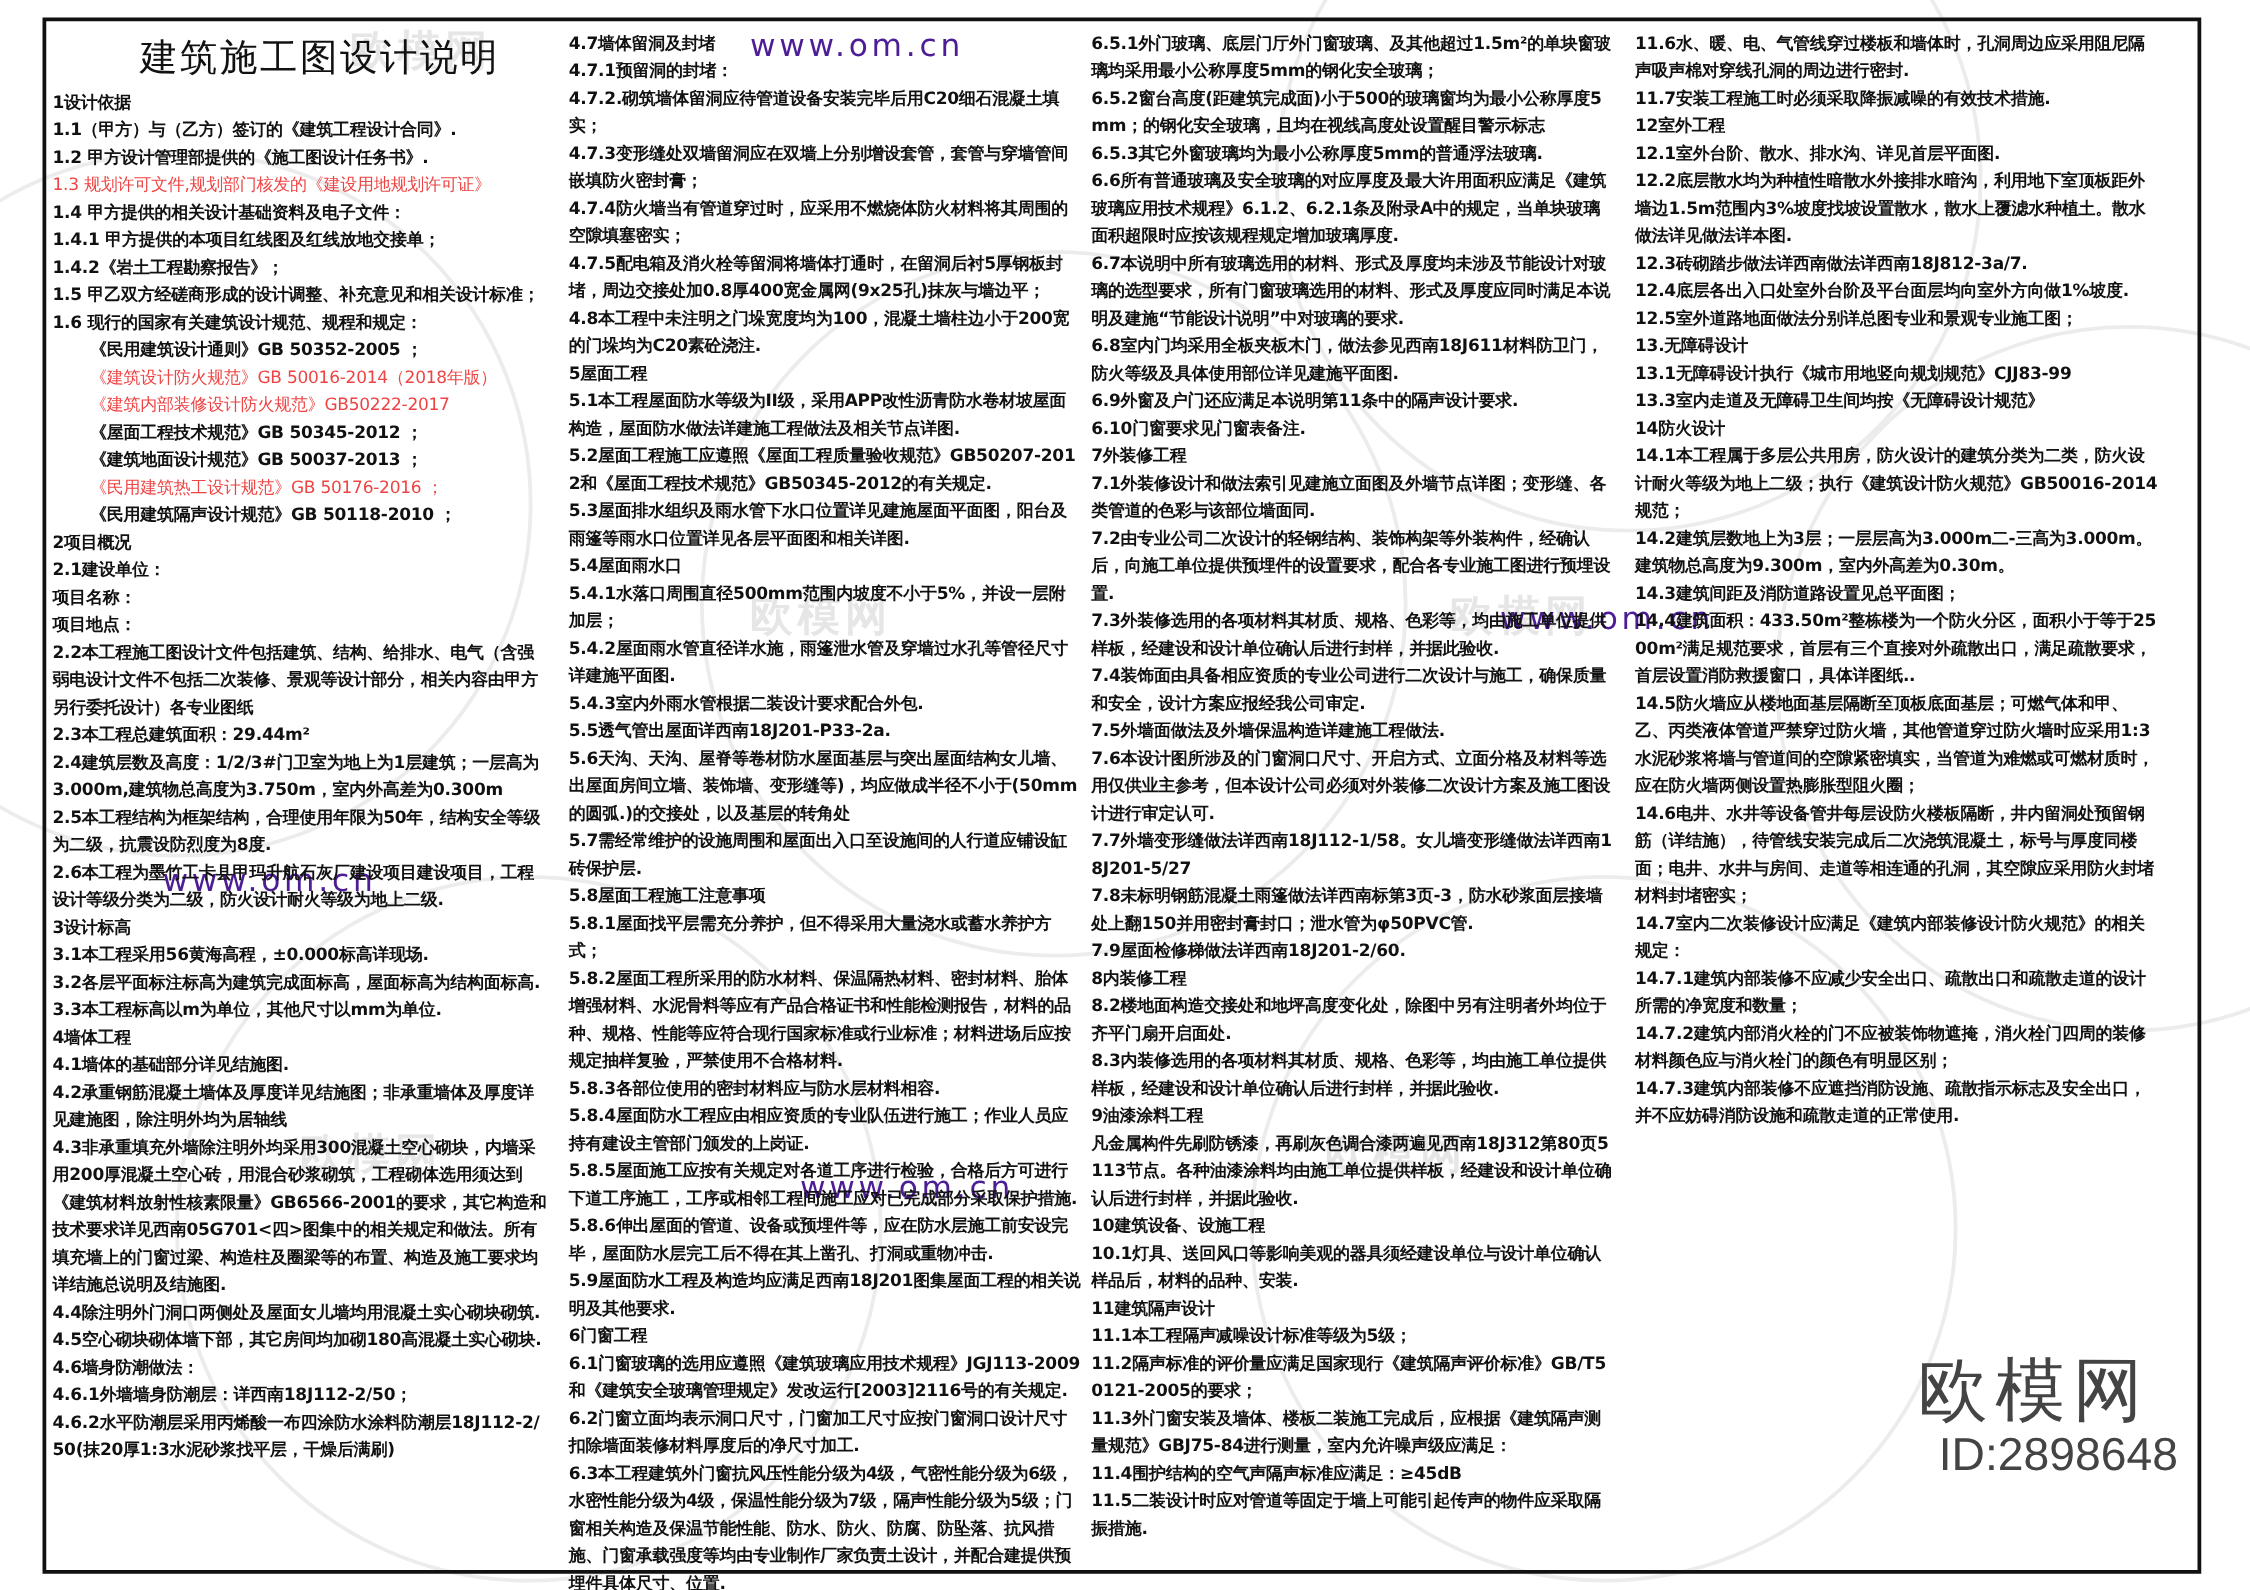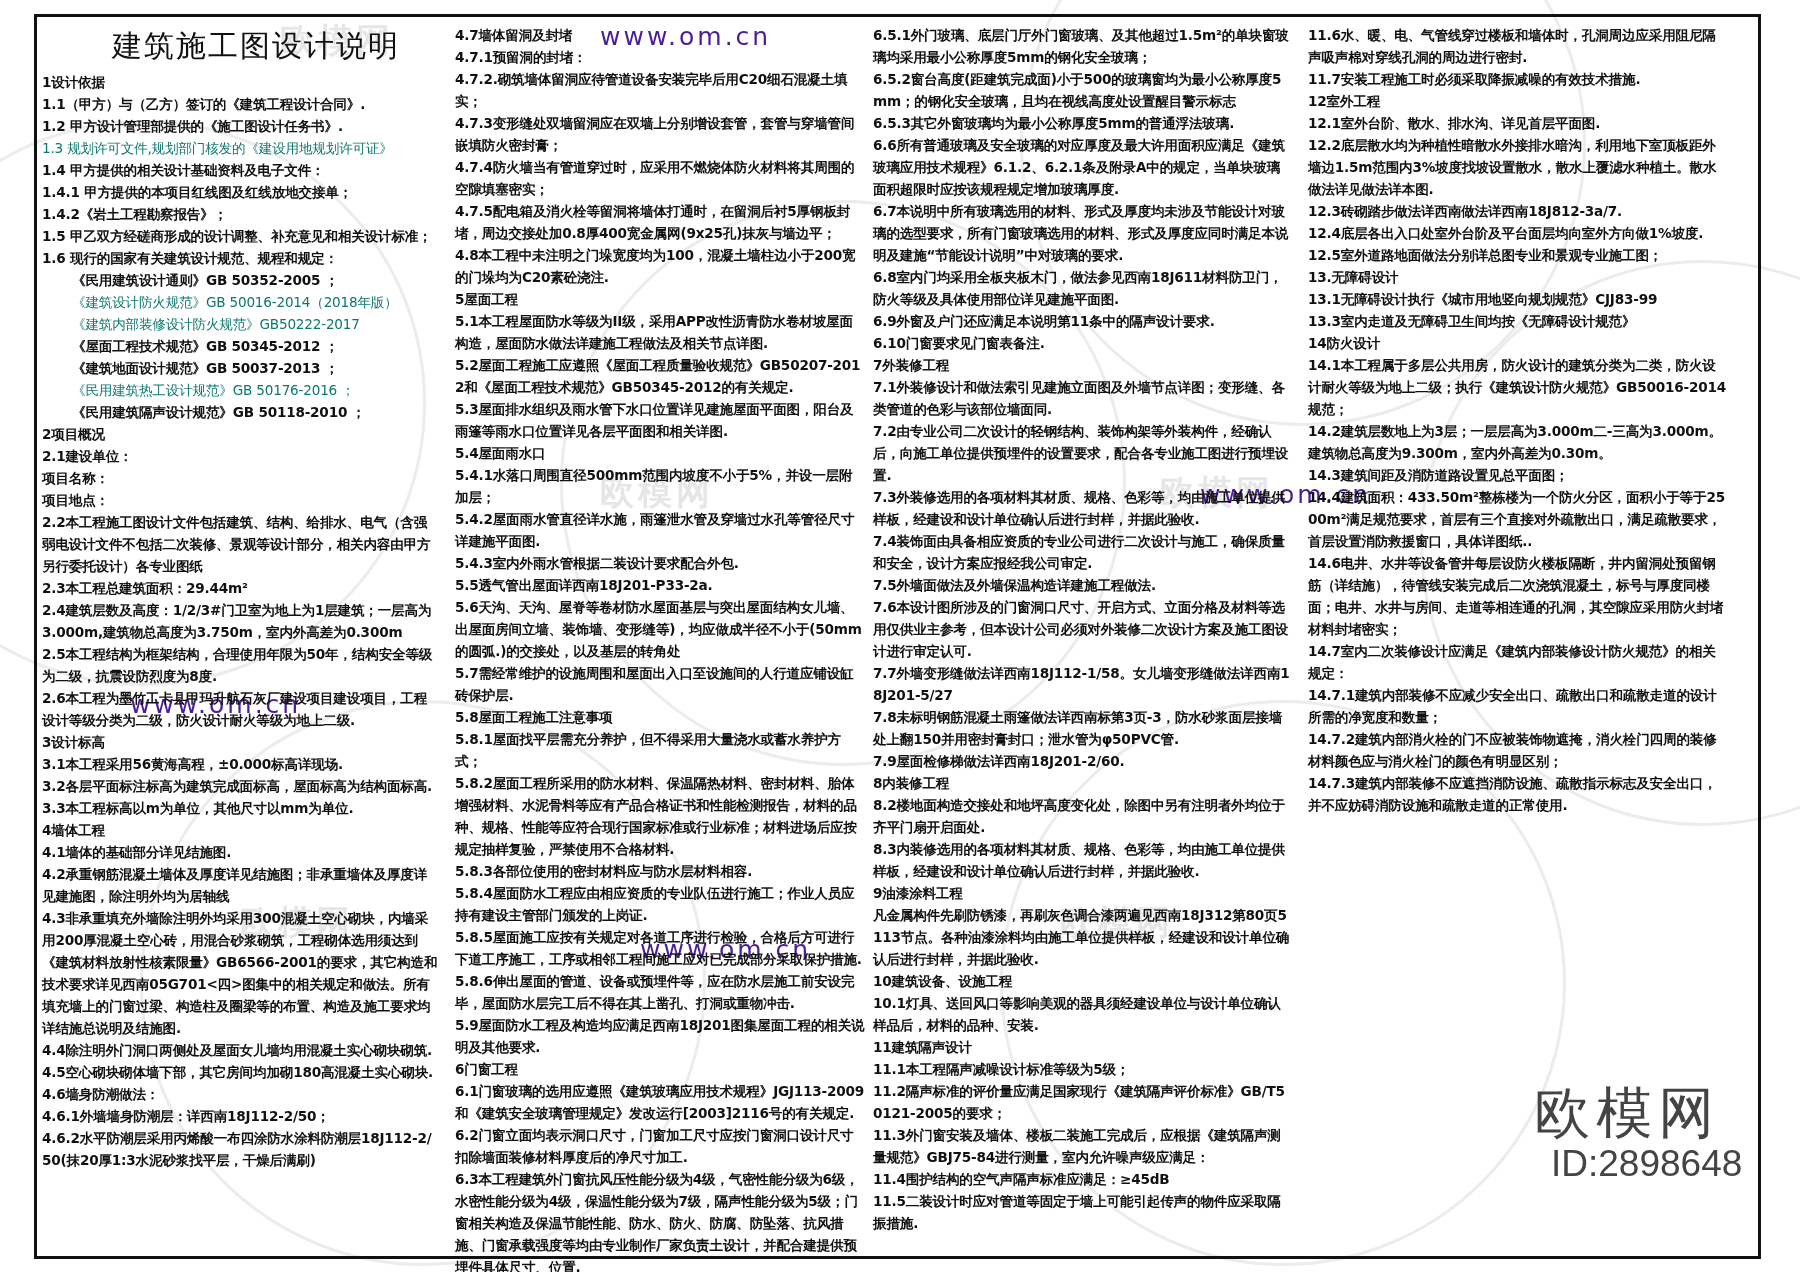--- a/index.html
+++ b/index.html
@@ -13,21 +13,21 @@
            border:3px solid #111; z-index:2; box-sizing:border-box; }
   .col { position:absolute; top:0; z-index:3; }
   .col1 { left:42px; top:20px; width:396px; }
   .col2 { left:455px; top:24px; width:410px; }
   .col3 { left:873px; top:24px; width:418px; }
   .col4 { left:1308px; top:24px; width:418px; }
   .doc-title { font-family:"DejaVu Serif", "Liberation Serif", serif; font-size:30px;
                letter-spacing:2px; margin:6px 0 4px 32px; font-weight:normal;text-align:center; }
   .ln { font-size:13.6px; line-height:22px; font-weight:bold; letter-spacing:-0.2px;
         white-space:normal; word-break:break-all; }
-  .ln.light { font-weight:normal; color:#0f766e; }
+  .ln.light { font-weight:normal; color:#ef4444; }
   .ln.indent { padding-left:30px; }
   .logo { position:absolute; left:1512px; top:1082px; z-index:3; text-align:center; color:#444; }
   .logo-name { font-size:56px; line-height:62px; letter-spacing:6px; }
   .logo-id { font-size:37px; line-height:40px; font-family:"Liberation Sans", sans-serif;margin-left:39px; }
 </style>
 </head>
 <body>
 
 <div class="watermark-layer">
   <div class="wm-ring" style="left:-140px;top:120px;width:560px;height:560px;"></div>
@@ -172,20 +172,21 @@
       <div class="ln">12.4底层各出入口处室外台阶及平台面层均向室外方向做1%坡度.</div>
       <div class="ln">12.5室外道路地面做法分别详总图专业和景观专业施工图；</div>
       <div class="ln">13.无障碍设计</div>
       <div class="ln">13.1无障碍设计执行《城市用地竖向规划规范》CJJ83-99</div>
       <div class="ln">13.3室内走道及无障碍卫生间均按《无障碍设计规范》</div>
       <div class="ln">14防火设计</div>
       <div class="ln">14.1本工程属于多层公共用房，防火设计的建筑分类为二类，防火设计耐火等级为地上二级；执行《建筑设计防火规范》GB50016-2014规范；</div>
       <div class="ln">14.2建筑层数地上为3层；一层层高为3.000m二-三高为3.000m。建筑物总高度为9.300m，室内外高差为0.30m。</div>
       <div class="ln">14.3建筑间距及消防道路设置见总平面图；</div>
       <div class="ln">14.4建筑面积：433.50m²整栋楼为一个防火分区，面积小于等于2500m²满足规范要求，首层有三个直接对外疏散出口，满足疏散要求，首层设置消防救援窗口，具体详图纸..</div>
+      <div class="ln">14.5防火墙应从楼地面基层隔断至顶板底面基层；可燃气体和甲、乙、丙类液体管道严禁穿过防火墙，其他管道穿过防火墙时应采用1:3水泥砂浆将墙与管道间的空隙紧密填实，当管道为难燃或可燃材质时，应在防火墙两侧设置热膨胀型阻火圈；</div>
       <div class="ln">14.6电井、水井等设备管井每层设防火楼板隔断，井内留洞处预留钢筋（详结施），待管线安装完成后二次浇筑混凝土，标号与厚度同楼面；电井、水井与房间、走道等相连通的孔洞，其空隙应采用防火封堵材料封堵密实；</div>
       <div class="ln">14.7室内二次装修设计应满足《建筑内部装修设计防火规范》的相关规定：</div>
       <div class="ln">14.7.1建筑内部装修不应减少安全出口、疏散出口和疏散走道的设计所需的净宽度和数量；</div>
       <div class="ln">14.7.2建筑内部消火栓的门不应被装饰物遮掩，消火栓门四周的装修材料颜色应与消火栓门的颜色有明显区别；</div>
       <div class="ln">14.7.3建筑内部装修不应遮挡消防设施、疏散指示标志及安全出口，并不应妨碍消防设施和疏散走道的正常使用.</div>
     </div>
 </div>
 
 <div class="logo">
   <div class="logo-name">欧模网</div>

